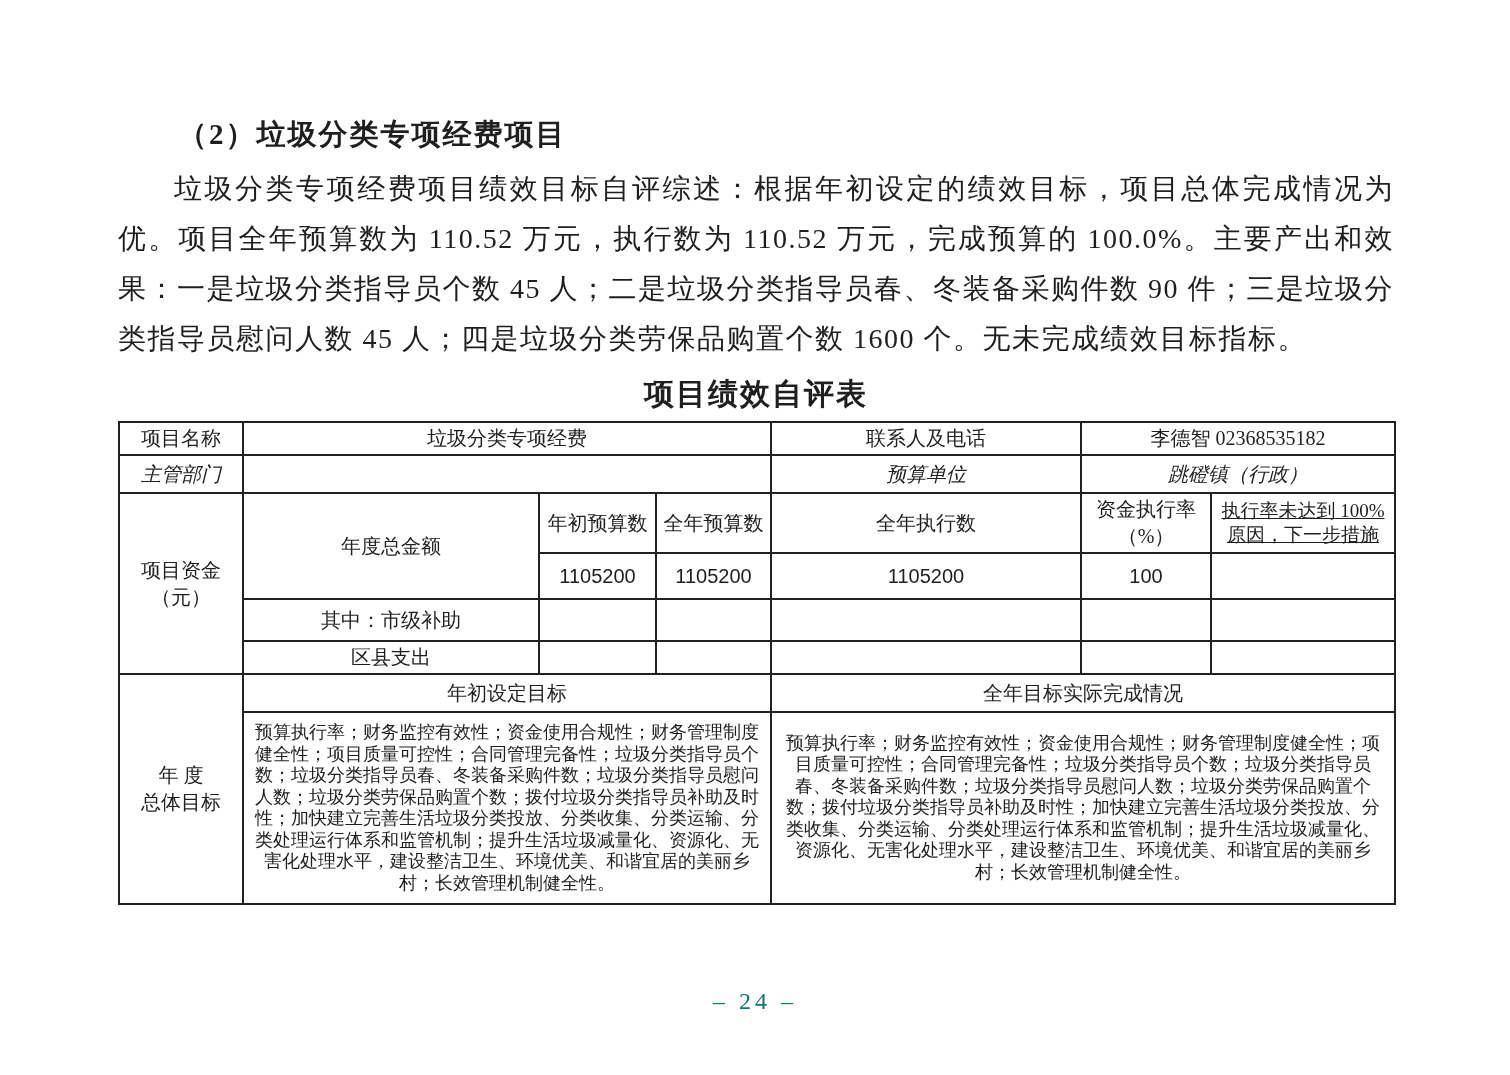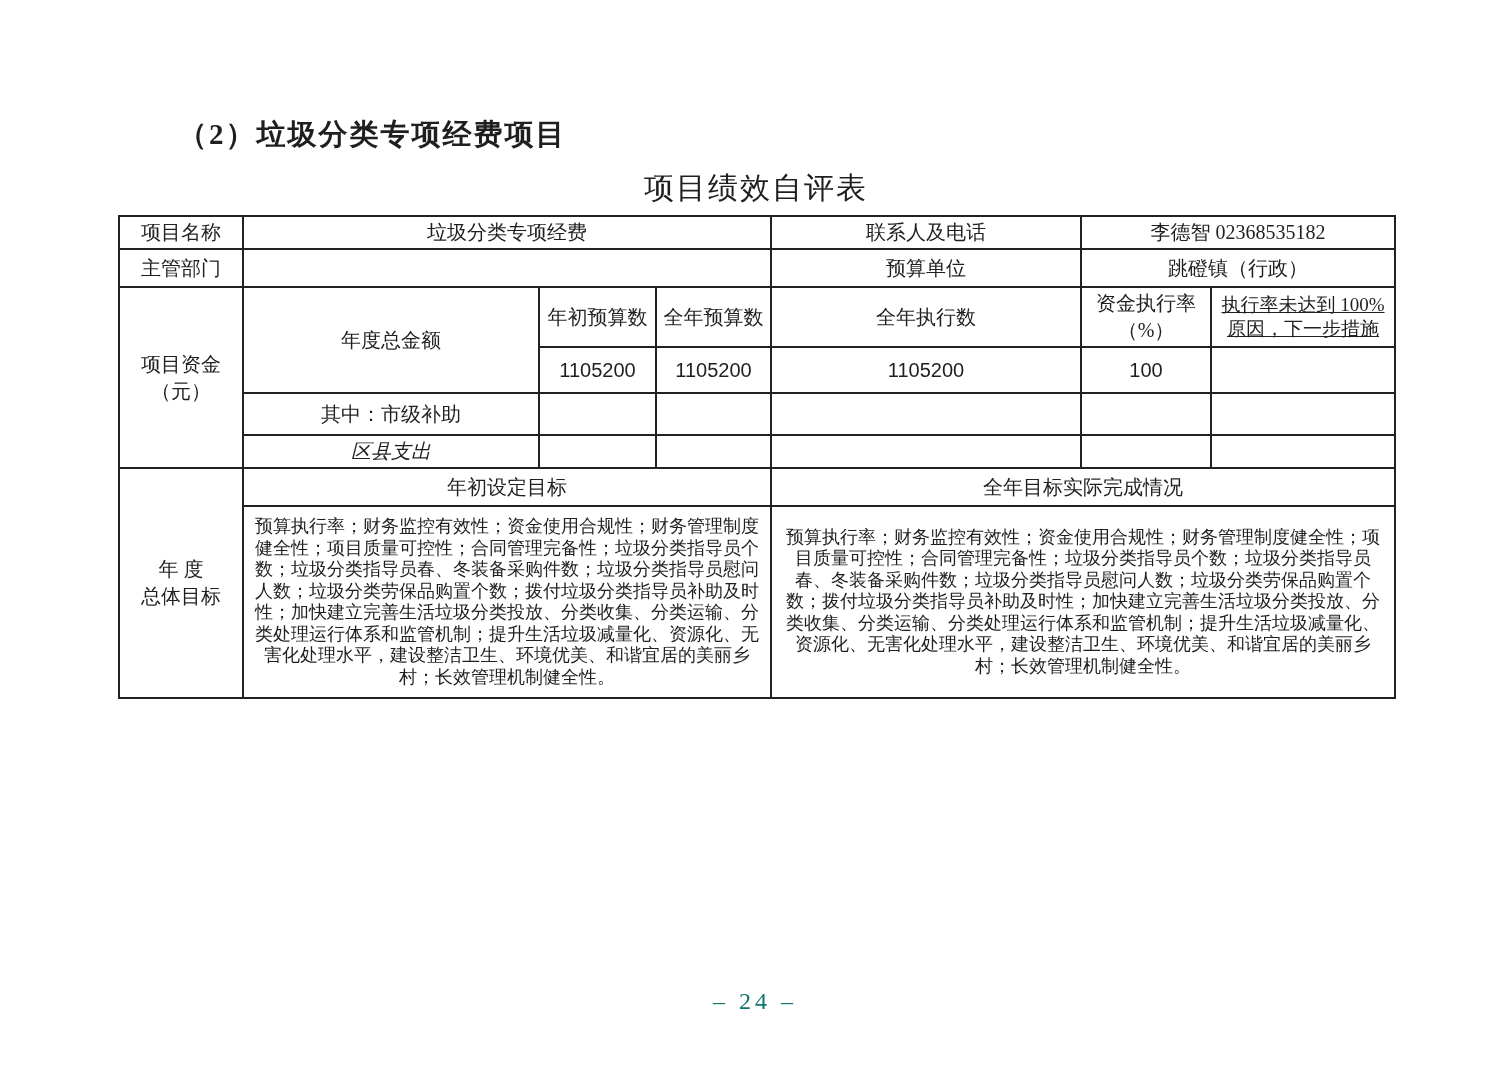--- a/index.html
+++ b/index.html
@@ -32,43 +32,43 @@
     font-size: 28px;
     line-height: 50px;
     text-align: justify;
     text-indent: 2em;
     letter-spacing: 1.5px;
     margin: 6px 0 0 0;
   }
   .table-title {
     text-align: center;
     font-size: 30px;
-    font-weight: normal;
+    font-weight: bold;
     letter-spacing: 2px;
     margin: 10px 0 6px 0;
   }
   table.eval {
     border-collapse: collapse;
     table-layout: fixed;
     width: 1276px;
     font-size: 20px;
   }
   table.eval td {
     border: 2px solid #222222;
     padding: 2px 6px;
     text-align: center;
     vertical-align: middle;
     overflow: hidden;
   }
   tr.r1 { height: 30px; }
-  tr.r2 { height: 38px; }
+  tr.r2 { height: 38px; font-style: italic; }
   tr.r3 { height: 56px; }
   tr.r4 { height: 46px; }
   tr.r5 { height: 42px; }
-  tr.r6 { height: 32px; font-style: italic; }
+  tr.r6 { height: 32px; }
   tr.r7 { height: 38px; }
   tr.r8 { height: 192px; }
   .ws { white-space: pre-line; }
   .num { font-family: "Liberation Sans", "DejaVu Sans", sans-serif; font-size: 20px; }
   .reason-header { font-size: 19px; line-height: 24px; padding: 2px 8px; text-decoration: underline; }
   .goal-text {
     text-align: justify;
     vertical-align: top;
     font-size: 18px;
     line-height: 21.5px;
@@ -85,20 +85,21 @@
     color: #0f766e;
   }
 </style>
 </head>
 <body>
 
 <div class="content">
 
   <div class="heading">（2）垃圾分类专项经费项目</div>
 
+  <p class="summary">垃圾分类专项经费项目绩效目标自评综述：根据年初设定的绩效目标，项目总体完成情况为优。项目全年预算数为 110.52 万元，执行数为 110.52 万元，完成预算的 100.0%。主要产出和效果：一是垃圾分类指导员个数 45 人；二是垃圾分类指导员春、冬装备采购件数 90 件；三是垃圾分类指导员慰问人数 45 人；四是垃圾分类劳保品购置个数 1600 个。无未完成绩效目标指标。</p>
 
   <div class="table-title">项目绩效自评表</div>
 
   <table class="eval">
     <colgroup>
       <col style="width:124px">
       <col style="width:296px">
       <col style="width:117px">
       <col style="width:115px">
       <col style="width:310px">

